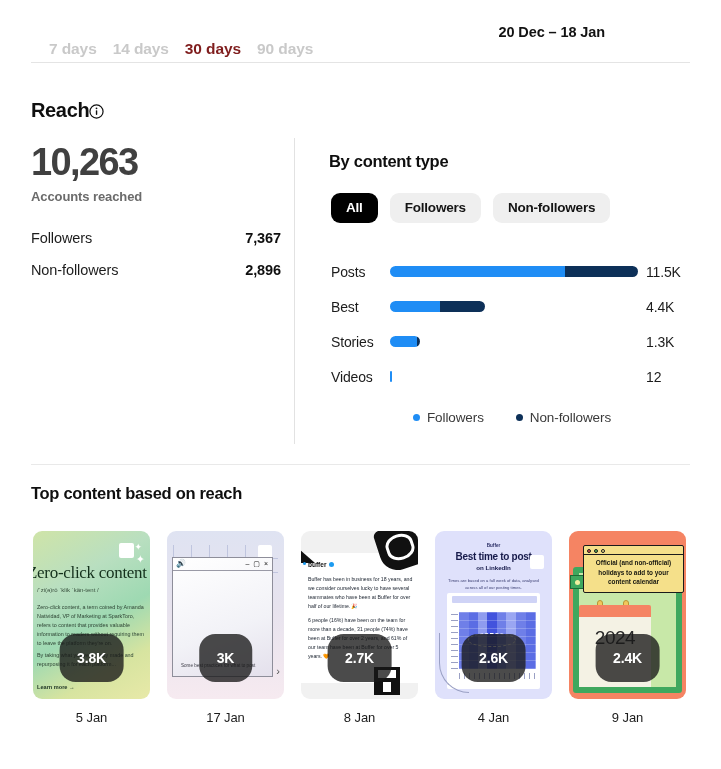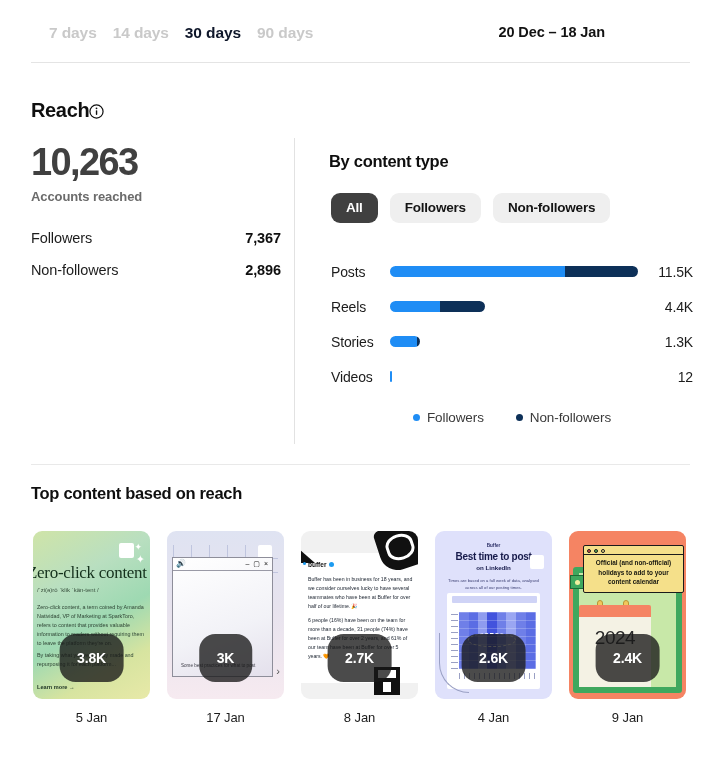--- a/index.html
+++ b/index.html
@@ -32,21 +32,21 @@
     gap: 16px;
   }
   .period-tab {
     font-size: 15.5px;
     color: #c9c9c9;
     font-weight: 700;
     letter-spacing: -0.1px;
     cursor: pointer;
     white-space: nowrap;
   }
-  .period-tab.active { color: #0f172a; }
+  .period-tab.active { color: #7f1d1d; margin-top: 16px; }
   .date-range {
     position: absolute;
     right: 23px;
     top: 24px;
     font-size: 14.5px;
     font-weight: 700;
     color: #121212;
     letter-spacing: -0.1px;
     white-space: nowrap;
   }
@@ -156,21 +156,21 @@
     font-size: 13.5px;
     font-weight: 700;
     letter-spacing: -0.2px;
     background: #efefef;
     color: #141414;
     cursor: pointer;
     font-family: "Liberation Sans", sans-serif;
     white-space: nowrap;
   }
   .pill.selected {
-    background: #404040;
+    background: #000000;
     color: #ffffff;
   }
 
   .bars {
     position: absolute;
     left: 331px;
     top: 254px;
     width: 362px;
   }
   .bar-row {
@@ -197,24 +197,25 @@
     display: flex;
     height: 11px;
     border-radius: 6px;
     overflow: hidden;
     min-width: 2px;
   }
   .seg-followers { background: #1f8df5; height: 11px; }
   .seg-nonfollowers { background: #0d3058; height: 11px; }
   .bar-value {
     flex: 1;
-    text-align: right;
+    text-align: left;
     font-size: 14px;
     color: #1c1c1c;
     letter-spacing: -0.15px;
+    margin-left: 8px;
   }
 
   .legend {
     position: absolute;
     left: 331px;
     top: 410px;
     width: 362px;
     display: flex;
     justify-content: center;
     gap: 32px;
@@ -497,21 +498,21 @@
     <span class="bar-track">
       <span class="bar-inner">
         <span class="seg-followers" style="width:175px"></span>
         <span class="seg-nonfollowers" style="width:73px"></span>
       </span>
     </span>
     <span class="bar-value">11.5K</span>
   </div>
 
   <div class="bar-row">
-    <span class="bar-label">Reels</span>
+    <span class="bar-label">Best</span>
     <span class="bar-track">
       <span class="bar-inner">
         <span class="seg-followers" style="width:50px"></span>
         <span class="seg-nonfollowers" style="width:45px"></span>
       </span>
     </span>
     <span class="bar-value">4.4K</span>
   </div>
 
   <div class="bar-row">

